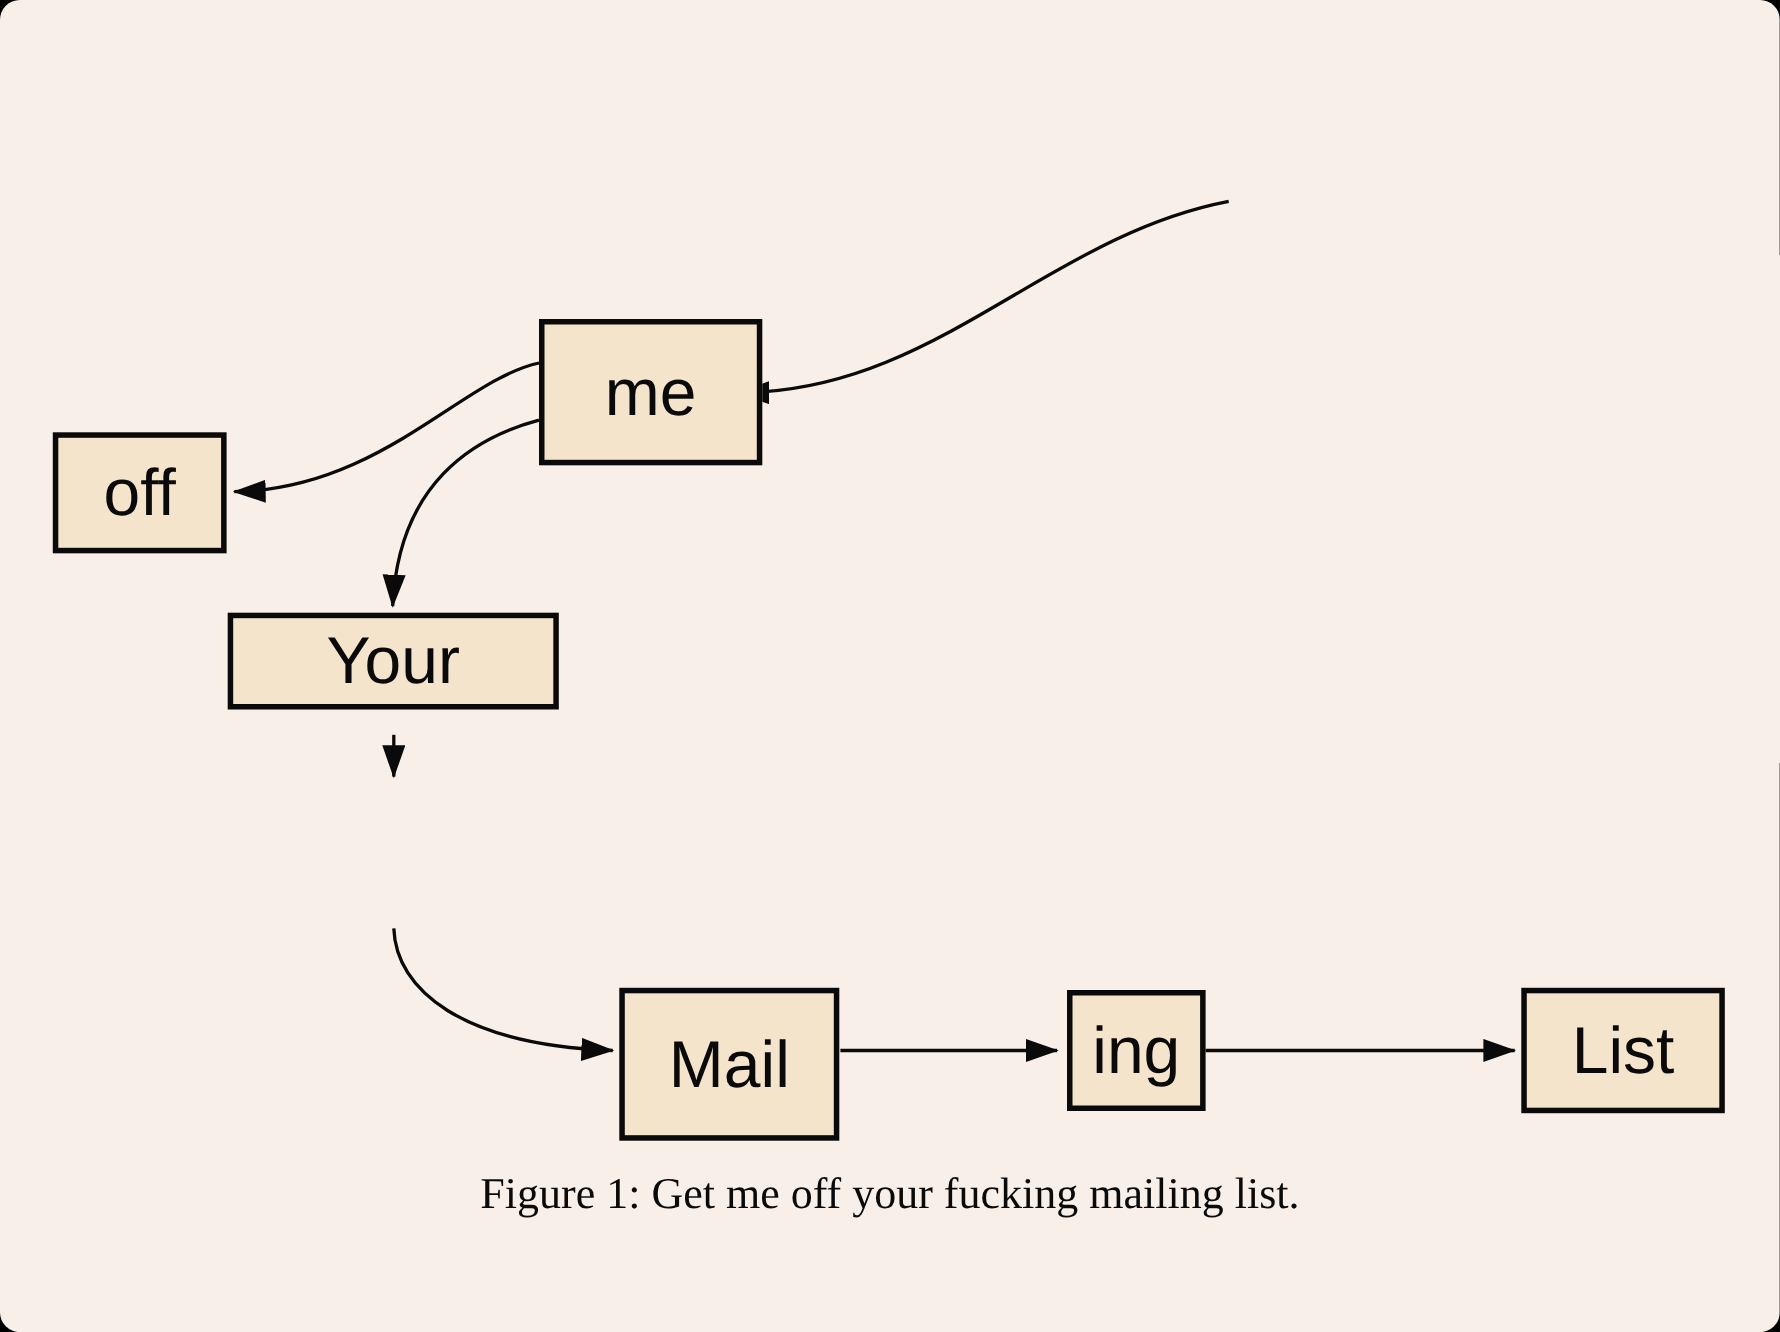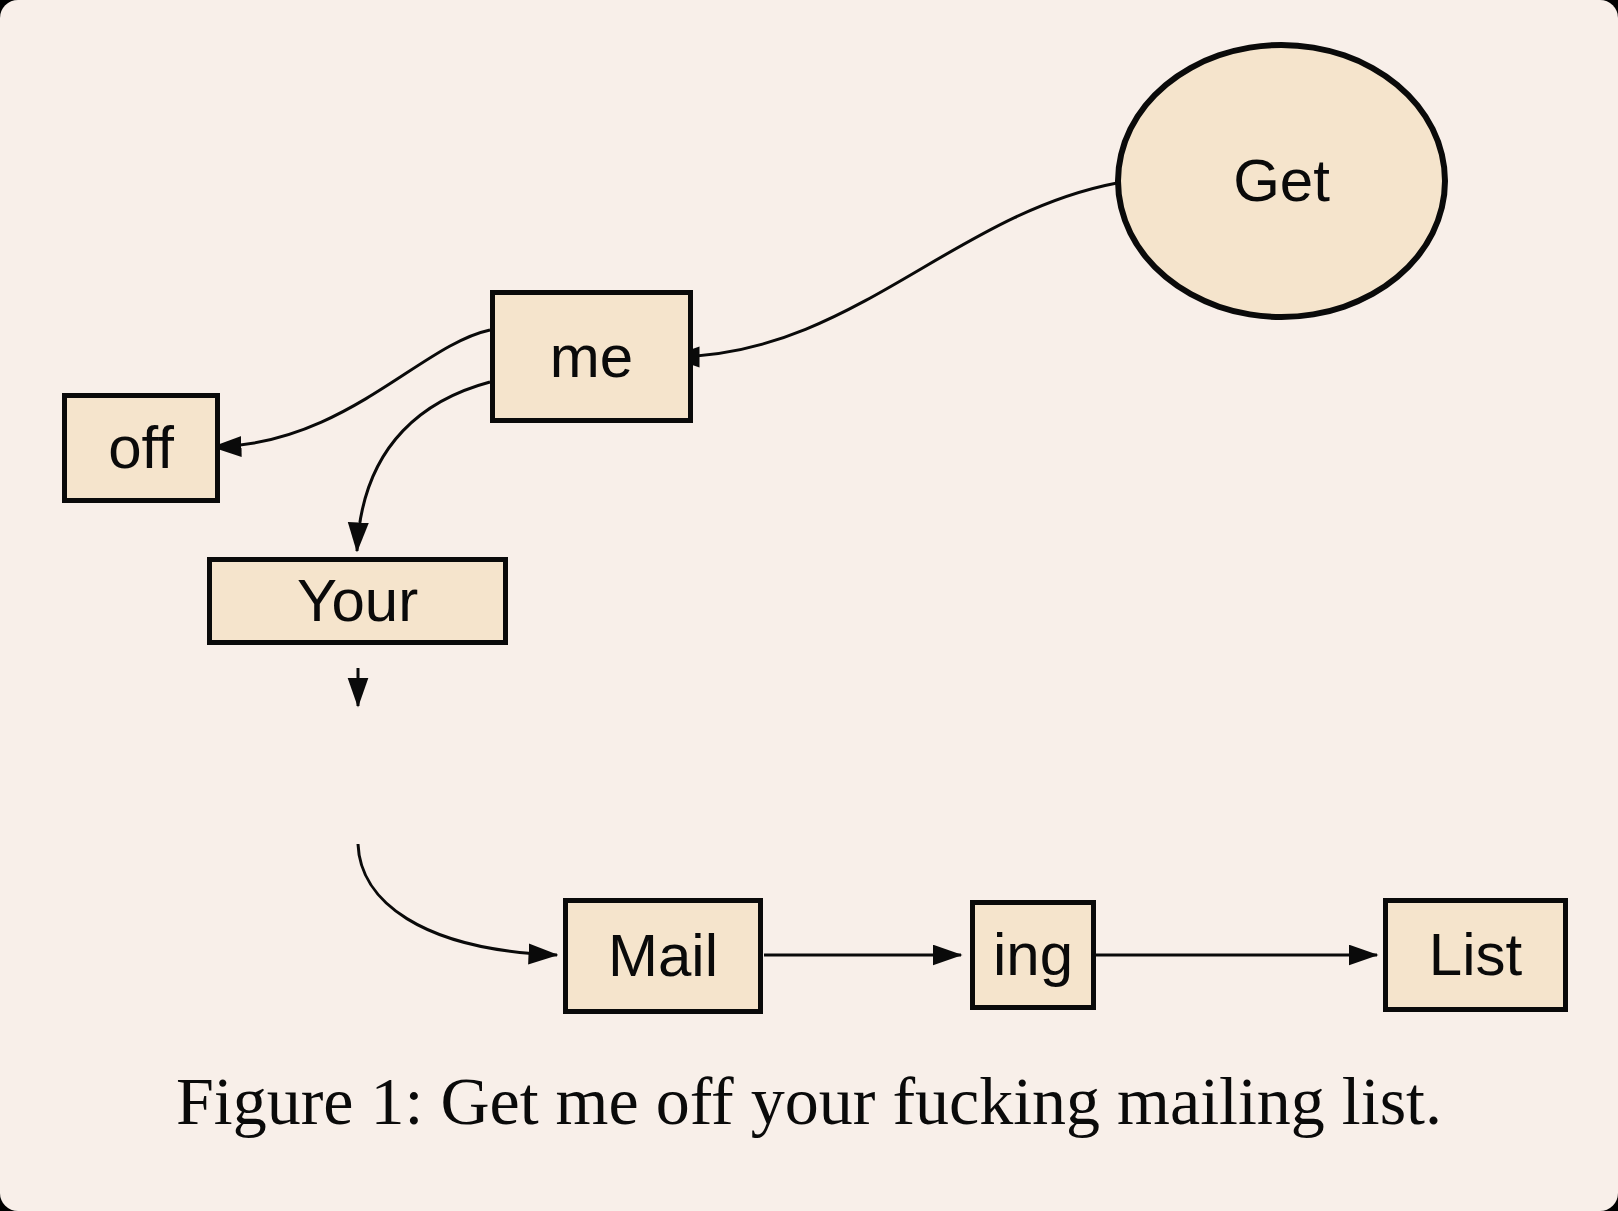--- a/index.html
+++ b/index.html
@@ -36,34 +36,34 @@
     font-size: 60px;
     line-height: 1;
     white-space: nowrap;
   }
   .node.ellipse {
     border-width: 6px;
     border-radius: 50%;
   }
   #node-get     { left: 1115px; top:  42px; width: 333px; height: 278px; }
   #node-me      { left:  490px; top: 290px; width: 203px; height: 133px; }
-  #node-off     { left:   62px; top: 393px; width: 158px; height: 110px; }
+  #node-off     { left:   48px; top: 393px; width: 158px; height: 110px; }
   #node-your    { left:  207px; top: 557px; width: 301px; height: 88px; }
   #node-fucking { left:  207px; top: 712px; width: 301px; height: 131px; }
-  #node-mail    { left:  563px; top: 898px; width: 200px; height: 116px; justify-content: center; }
+  #node-mail    { left:  563px; top: 898px; width: 200px; height: 139px; justify-content: center; }
   #node-ing     { left:  970px; top: 900px; width: 126px; height: 110px; }
   #node-list    { left: 1383px; top: 898px; width: 185px; height: 114px; }
   .caption {
     position: absolute;
     left: 0;
     right: 0;
     top: 1062px;
     text-align: center;
     font-family: "Liberation Serif", serif;
-    font-size: 68px;
+    font-size: 40px;
     line-height: 1.15;
     color: #0a0a0a;
   }
   .edge {
     stroke: #0a0a0a;
     stroke-width: 3;
     fill: none;
   }
 </style>
 </head>
@@ -79,23 +79,20 @@
     </defs>
     <path class="edge" d="M 1117 183 C 950 215, 850 357, 671 357" marker-end="url(#arrowhead)"></path>
     <path class="edge" d="M 490 330 C 420 345, 345 445, 213 447" marker-end="url(#arrowhead)"></path>
     <path class="edge" d="M 490 382 C 430 398, 362 440, 357 551" marker-end="url(#arrowhead)"></path>
     <path class="edge" d="M 358 668 L 358 706" marker-end="url(#arrowhead)"></path>
     <path class="edge" d="M 358 844 C 360 900, 420 950, 557 955" marker-end="url(#arrowhead)"></path>
     <path class="edge" d="M 764 955 L 961 955" marker-end="url(#arrowhead)"></path>
     <path class="edge" d="M 1094 955 L 1377 955" marker-end="url(#arrowhead)"></path>
   </svg>
 
-  <div class="node ellipse" id="node-get">
-    <span>Get</span>
-  </div>
 
   <div class="node" id="node-me">
     <span>me</span>
   </div>
 
   <div class="node" id="node-off">
     <span>off</span>
   </div>
 
   <div class="node" id="node-your">

